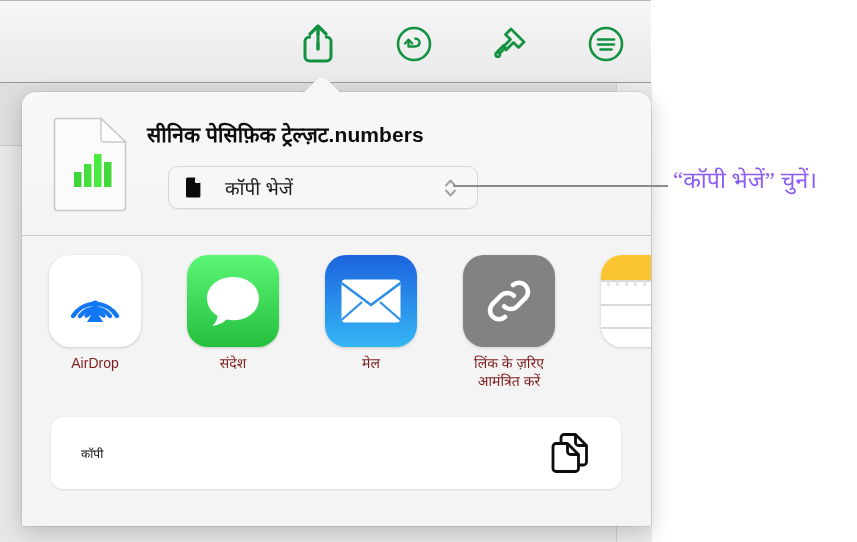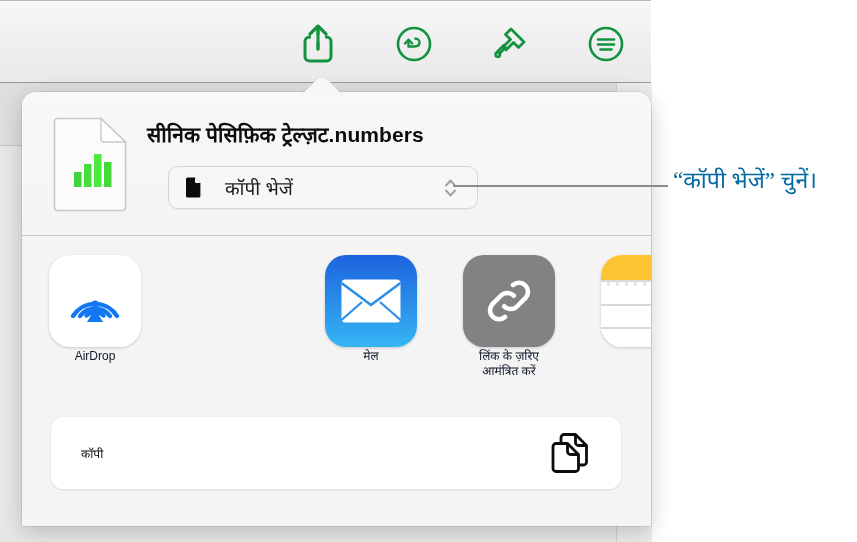--- a/index.html
+++ b/index.html
@@ -115,21 +115,21 @@
     position:absolute;top:18px;width:120px;
     display:flex;flex-direction:column;align-items:center;cursor:pointer;
   }
   .app-tile{
     width:92px;height:92px;border-radius:21px;
     display:flex;align-items:center;justify-content:center;
     box-shadow:0 1px 3px rgba(0,0,0,0.18);
     overflow:hidden;position:relative;
   }
   .app-label{
-    margin-top:2px;font-size:12px;color:#0f172a;text-align:center;line-height:1.28;
+    margin-top:8px;font-size:14px;color:#7f1d1d;text-align:center;line-height:1.28;
     white-space:pre-line;
   }
 
   
   .copy-row{
     position:absolute;left:29px;top:325px;width:570px;height:72px;
     background:#ffffff;border-radius:12px;
     display:flex;align-items:center;justify-content:space-between;
     box-shadow:0 0.5px 2px rgba(0,0,0,0.10);
     cursor:pointer;
@@ -138,21 +138,21 @@
   .copy-icon{margin-right:30px;display:flex;align-items:center;}
 
   
   .callout-line{
     position:absolute;left:453px;top:185px;width:215px;height:2px;
     background:#8c8c8c;z-index:40;
   }
   .callout-text{
     position:absolute;left:673px;top:163px;
     font-family:"Liberation Serif","DejaVu Serif",serif;
-    font-size:23px;color:#0369a1;white-space:nowrap;z-index:40;
+    font-size:23px;color:#8b5cf6;white-space:nowrap;z-index:40;
   }
 </style>
 </head>
 <body>
 
 <div class="screen">
 
   <div class="app-window">
 
     <div class="toolbar">
@@ -253,20 +253,30 @@
               <path d="M20 50 A19 19 0 0 1 50 50"></path>
               <path d="M26.5 49.5 A12.5 12.5 0 0 1 43.5 49.5"></path>
             </g>
             <circle cx="35" cy="38" r="3.6" fill="#1277f2"></circle>
             <path d="M35 43 L27 56 L43 56 Z" fill="#1277f2"></path>
           </svg>
         </div>
         <div class="app-label">AirDrop</div>
       </div>
 
+      <div class="app-item" style="left:151px">
+        <div class="app-tile" style="background:linear-gradient(180deg,#5bf675 0%,#25bf3e 100%)">
+          <svg width="66" height="66" viewBox="0 0 66 66">
+            <path d="M33 9 C17.5 9 7 18.6 7 30.5 C7 37.8 11.2 44.1 17.6 47.9 C17.2 51.4 15.2 55.2 12.6 57.8
+                     C18.4 57.3 23.6 54.6 26.6 51.6 C28.6 52.1 30.8 52.3 33 52.3 C48.5 52.3 59 42.6 59 30.5
+                     C59 18.6 48.5 9 33 9 Z" fill="#ffffff"></path>
+          </svg>
+        </div>
+        <div class="app-label">संदेश</div>
+      </div>
 
       <div class="app-item" style="left:427px">
         <div class="app-tile" style="background:#828285">
           <svg width="60" height="60" viewBox="0 0 60 60">
             <g fill="none" stroke="#ffffff" stroke-width="4.6" stroke-linecap="round">
               <path d="M34 14 a9 9 0 0 1 12.8 12.6 L38 35.5 a9 9 0 0 1 -12.8 -0.2"></path>
               <path d="M26 46 a9 9 0 0 1 -12.8 -12.6 L22 24.5 a9 9 0 0 1 12.8 0.2"></path>
             </g>
           </svg>
         </div>

